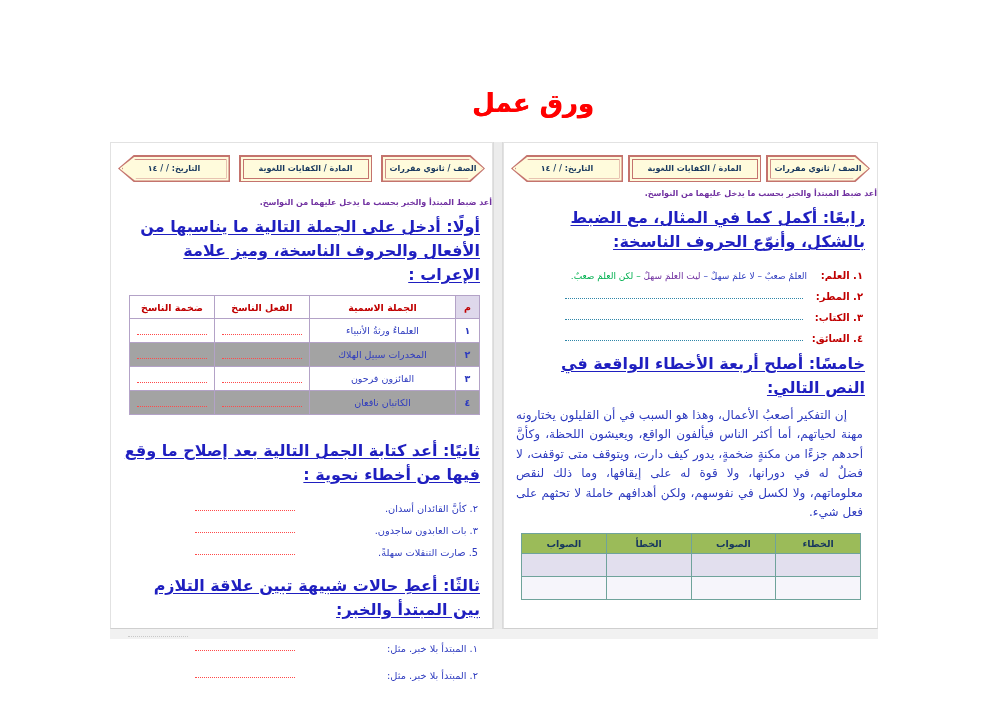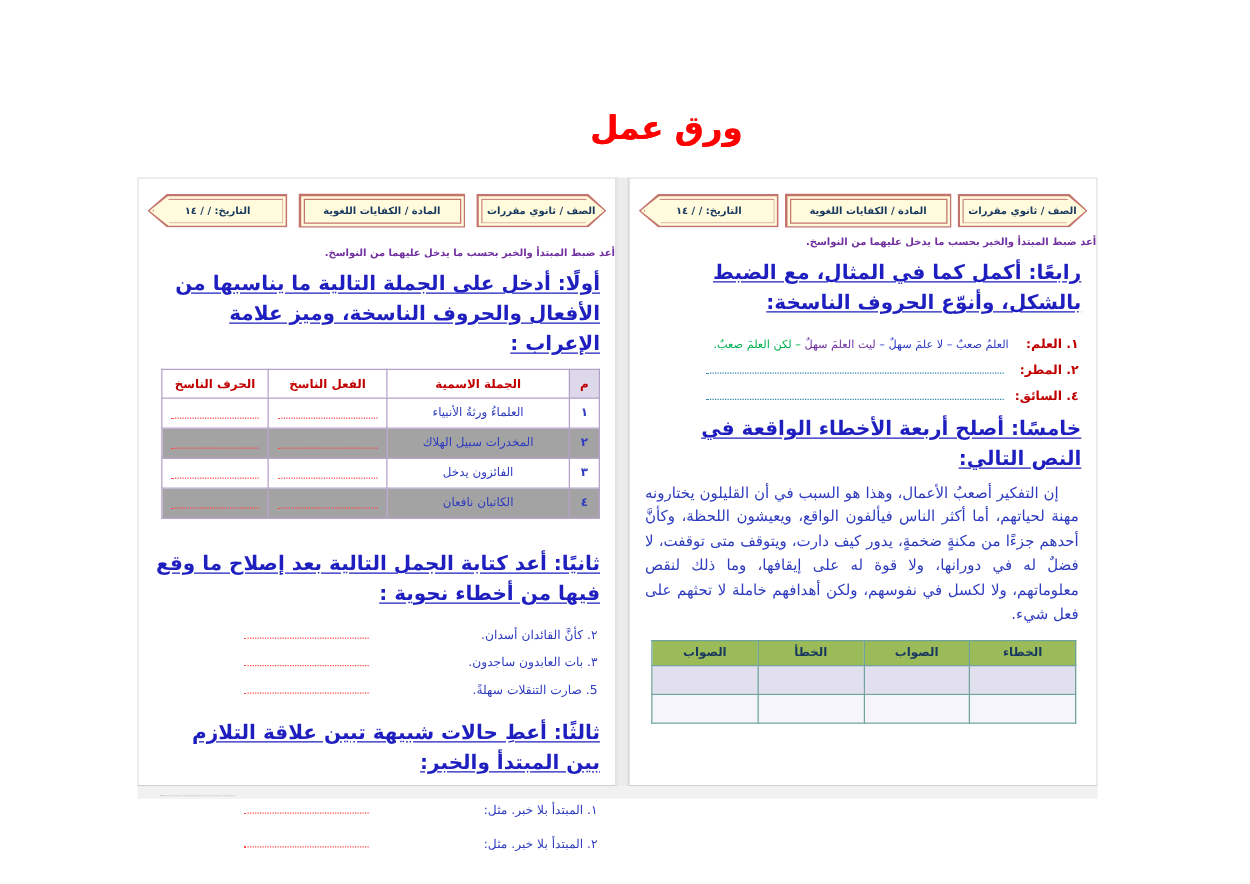--- a/index.html
+++ b/index.html
@@ -149,20 +149,24 @@
     <div class="r-items">
       <div class="r-item">
         <span class="r-label">١. العلم:</span>
         <span class="example-line"><span class="ex-blue">العلمُ صعبٌ – لا علمَ سهلٌ – </span><span class="ex-purple">ليت العلمَ سهلٌ</span><span class="ex-green"> – لكن العلمَ صعبٌ.</span></span>
       </div>
       <div class="r-item">
         <span class="r-label">٢. المطر:</span>
         <span class="dotted-blank"></span>
       </div>
       <div class="r-item">
+        <span class="r-label">٣. الكتاب:</span>
+        <span class="dotted-blank"></span>
+      </div>
+      <div class="r-item">
         <span class="r-label">٤. السائق:</span>
         <span class="dotted-blank"></span>
       </div>
     </div>
 
     <div class="sec-heading">خامسًا: أصلح أربعة الأخطاء الواقعة في النص التالي:</div>
 
     <div class="para">إن التفكير أصعبُ الأعمال، وهذا هو السبب في أن القليلون يختارونه مهنة لحياتهم، أما أكثر الناس فيألفون الواقع، ويعيشون اللحظة، وكأنَّ أحدهم جزءًا من مكنةٍ ضخمةٍ، يدور كيف دارت، ويتوقف متى توقفت، لا فضلٌ له في دورانها، ولا قوة له على إيقافها، وما ذلك لنقص معلوماتهم، ولا لكسل في نفوسهم، ولكن أهدافهم خاملة لا تحثهم على فعل شيء.</div>
 
     <table class="err-table">
@@ -222,37 +226,37 @@
           <col style="width:24px">
           <col style="width:146px">
           <col style="width:95px">
           <col style="width:85px">
         </colgroup>
       <tbody>
           <tr>
         <th class="m-col">م</th>
         <th>الجملة الاسمية</th>
         <th>الفعل الناسخ</th>
-        <th>الحرف الناسخ</th>
+        <th>ضخمة الناسخ</th>
       </tr>
       <tr>
         <td class="num">١</td>
         <td>العلماءُ ورثةُ الأنبياء</td>
         <td><span class="dotted-blank-red"></span></td>
         <td><span class="dotted-blank-red"></span></td>
       </tr>
       <tr class="stripe">
         <td class="num">٢</td>
         <td>المخدرات سبيل الهلاك</td>
         <td><span class="dotted-blank-red"></span></td>
         <td><span class="dotted-blank-red"></span></td>
       </tr>
       <tr>
         <td class="num">٣</td>
-        <td>الفائزون يدخل</td>
+        <td>الفائزون فرحون</td>
         <td><span class="dotted-blank-red"></span></td>
         <td><span class="dotted-blank-red"></span></td>
       </tr>
       <tr class="stripe">
         <td class="num">٤</td>
         <td>الكاتبان نافعان</td>
         <td><span class="dotted-blank-red"></span></td>
         <td><span class="dotted-blank-red"></span></td>
       </tr>
     </tbody>

